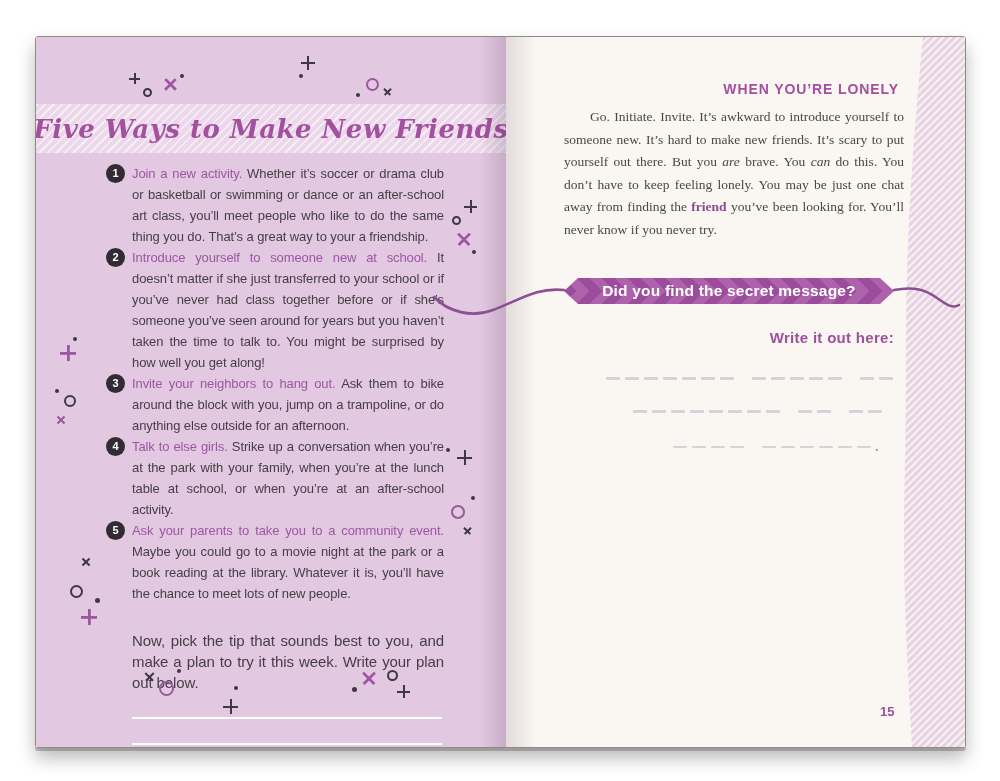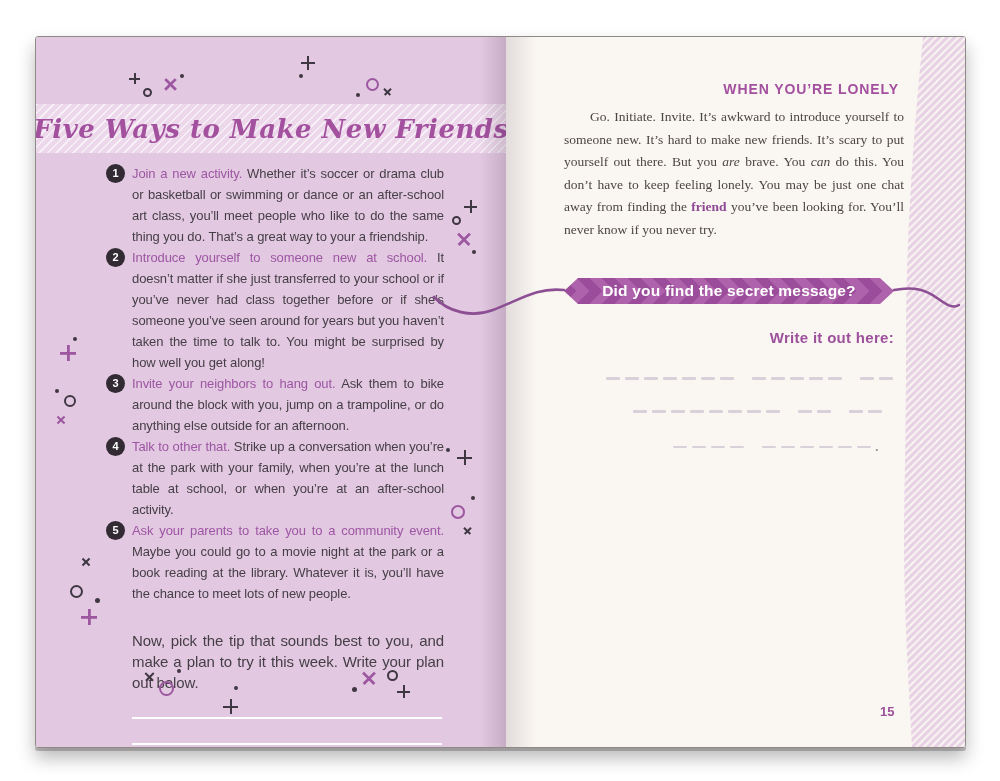--- a/index.html
+++ b/index.html
@@ -91,21 +91,21 @@
           <span class="lead">Introduce yourself to someone new at school.</span>
           <span class="body">It doesn’t matter if she just transferred to your school or if you’ve never had class together before or if she’s someone you’ve seen around for years but you haven’t taken the time to talk to. You might be surprised by how well you get along!</span>
         </div>
         <div class="tip">
           <span class="num">3</span>
           <span class="lead">Invite your neighbors to hang out.</span>
           <span class="body">Ask them to bike around the block with you, jump on a trampoline, or do anything else outside for an afternoon.</span>
         </div>
         <div class="tip">
           <span class="num">4</span>
-          <span class="lead">Talk to other that.</span>
+          <span class="lead">Talk to else girls.</span>
           <span class="body">Strike up a conversation when you’re at the park with your family, when you’re at the lunch table at school, or when you’re at an after-school activity.</span>
         </div>
         <div class="tip">
           <span class="num">5</span>
           <span class="lead">Ask your parents to take you to a community event.</span>
           <span class="body">Maybe you could go to a movie night at the park or a book reading at the library. Whatever it is, you’ll have the chance to meet lots of new people.</span>
         </div>
         <div class="closing">Now, pick the tip that sounds best to you, and make a plan to try it this week. Write your plan out below.</div>
         <div class="wline"></div>
         <div class="wline"></div>

